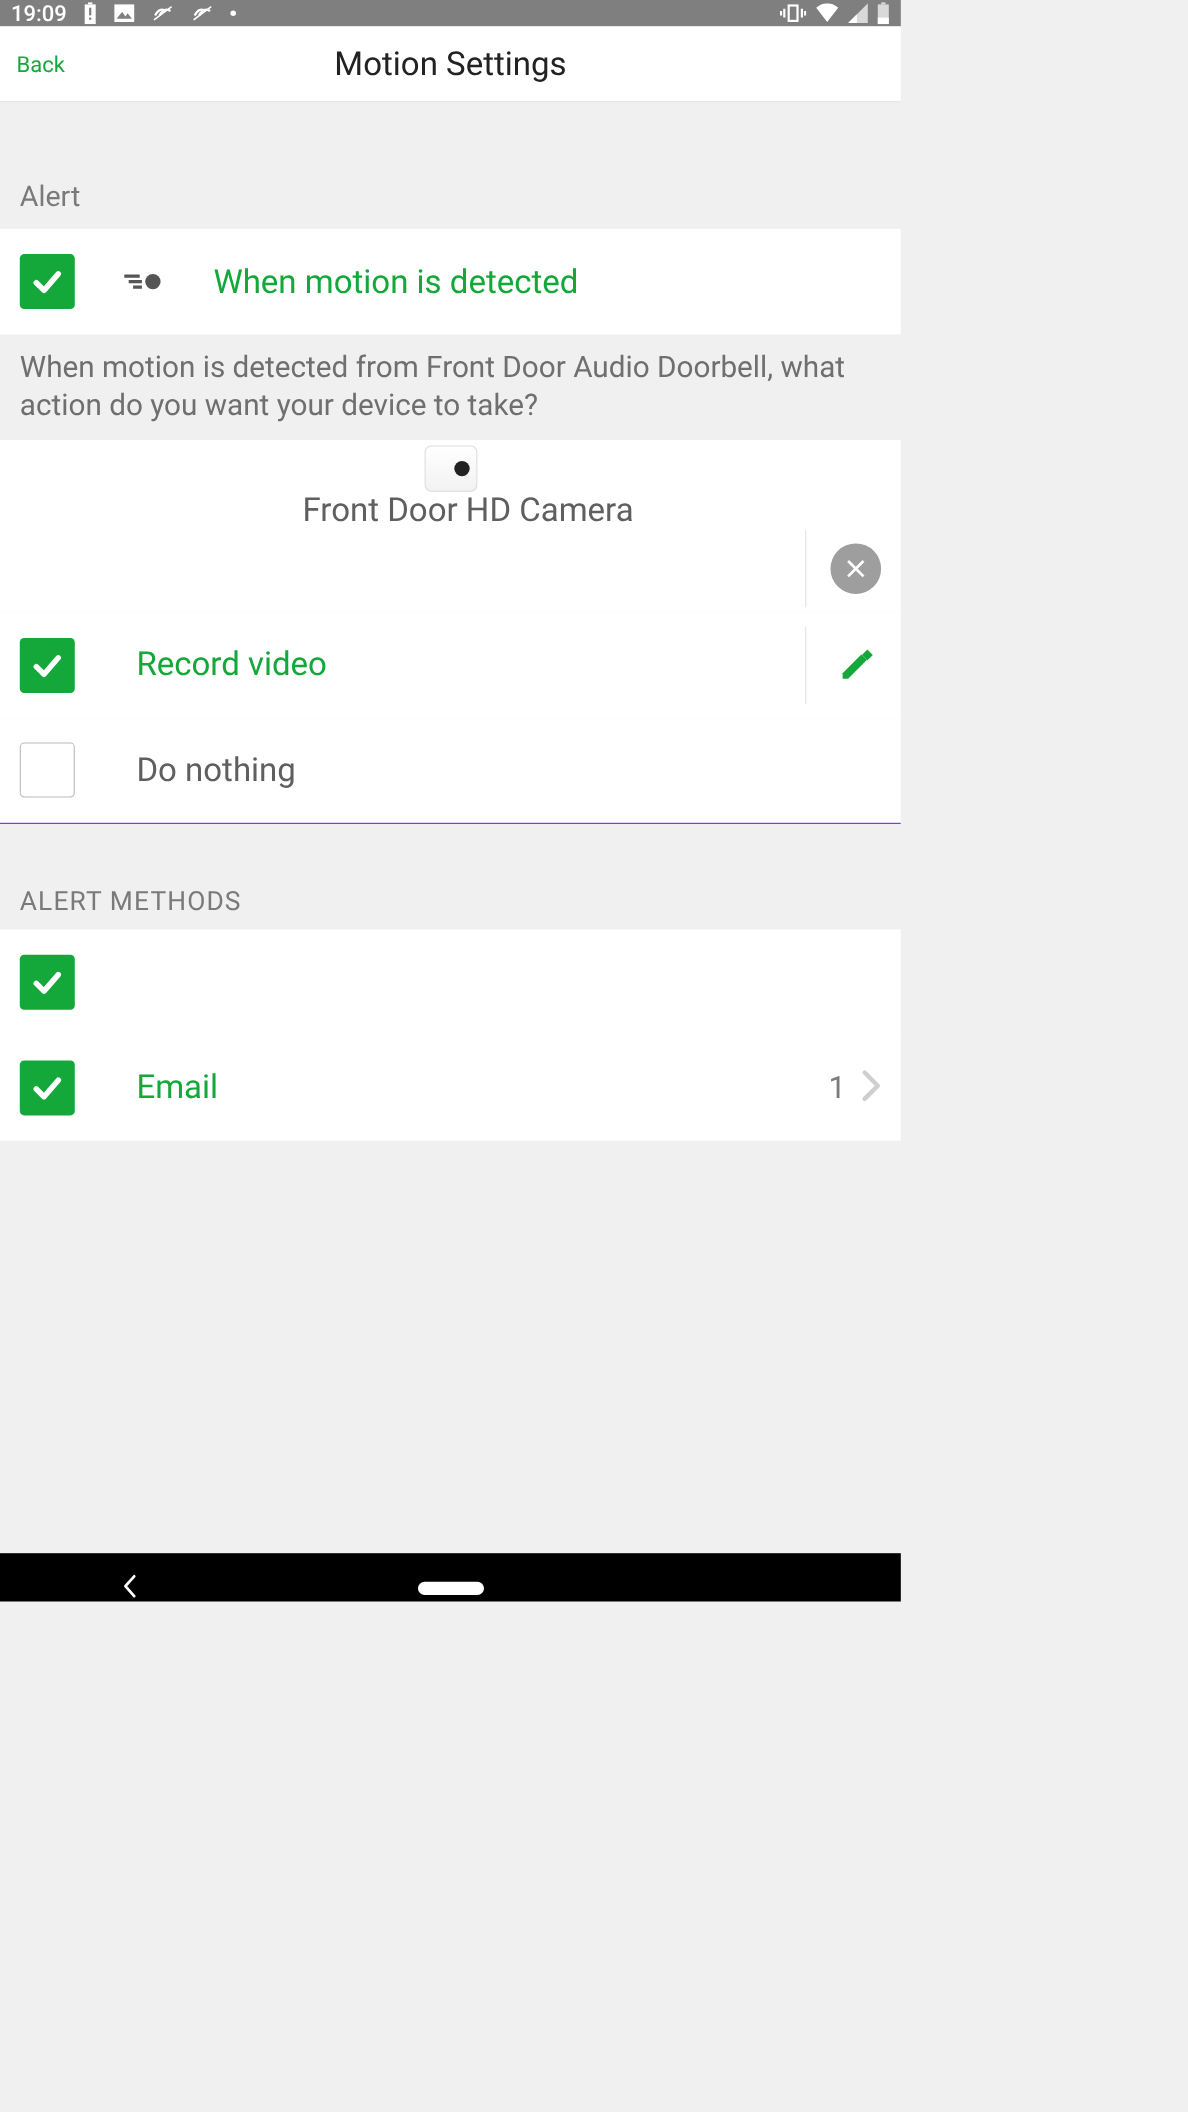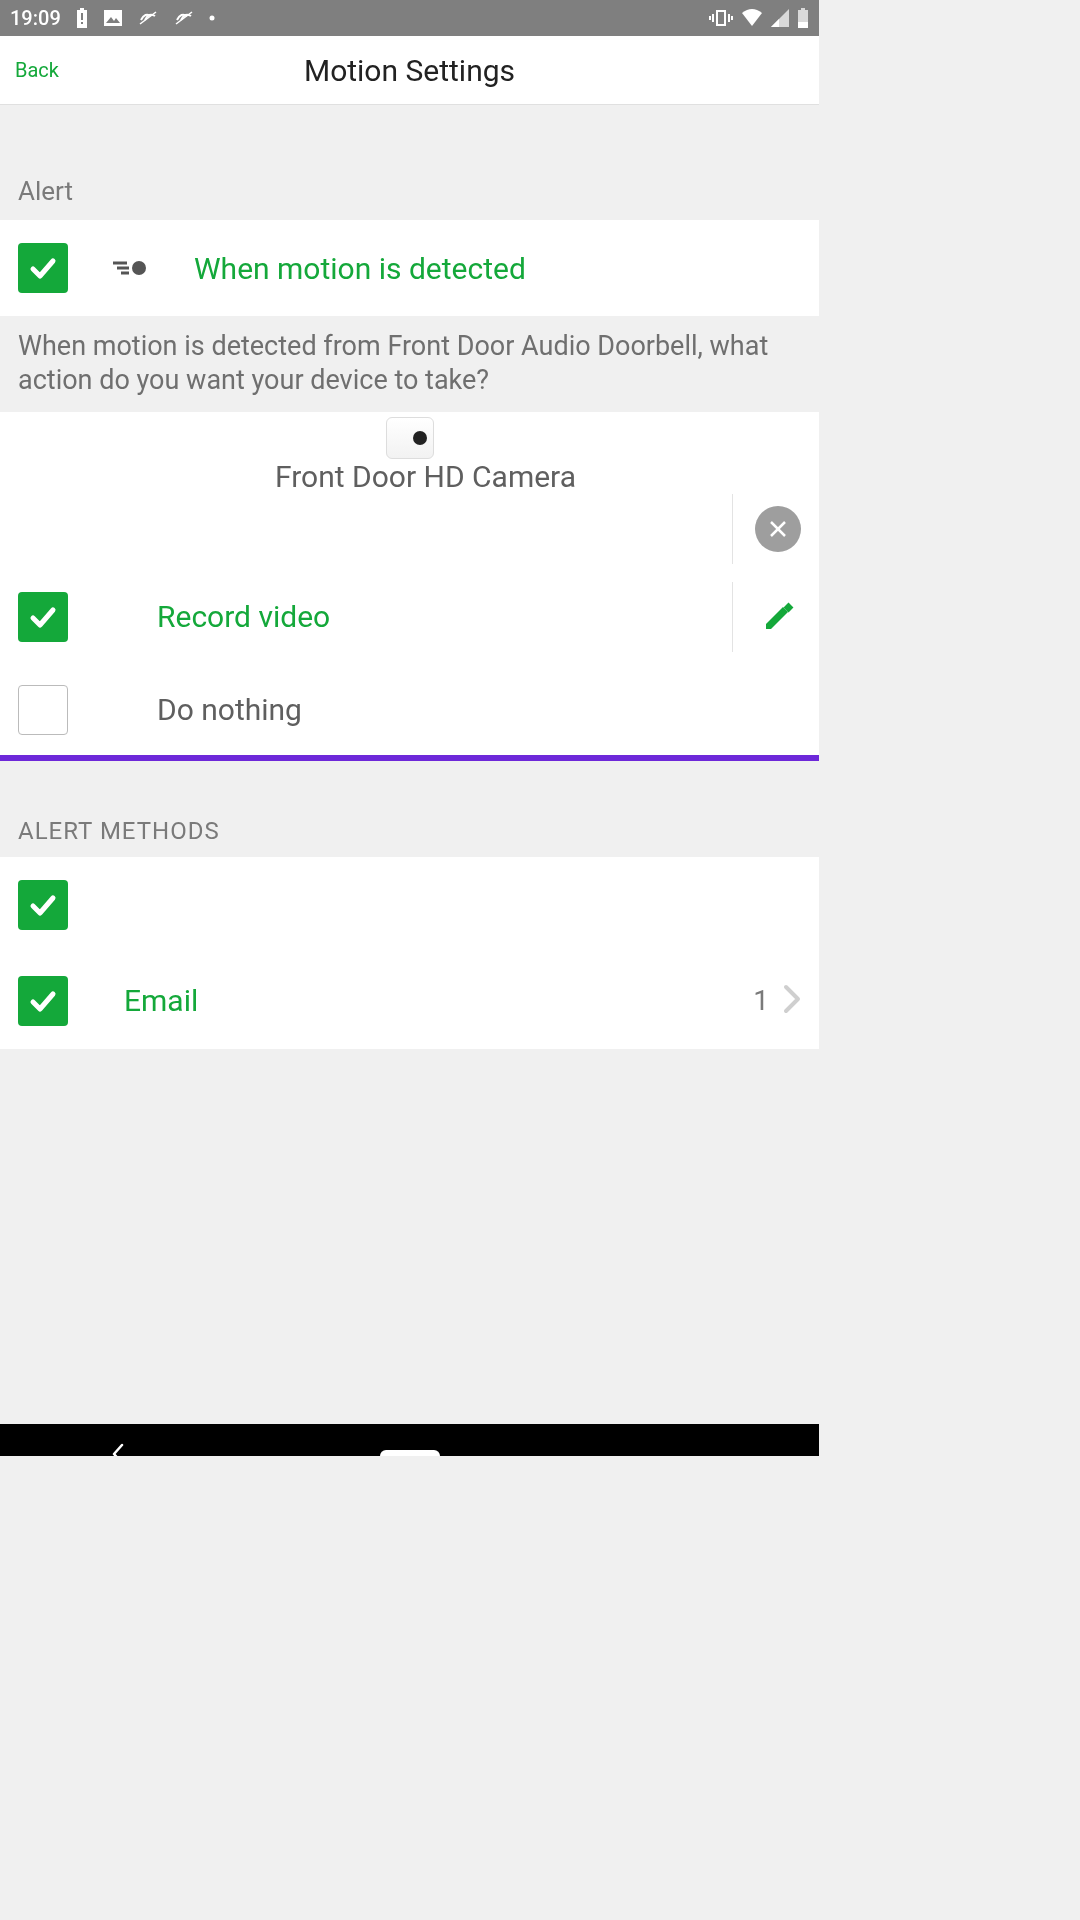--- a/index.html
+++ b/index.html
@@ -1,19 +1,19 @@
 <!DOCTYPE html>
 <html><head>
 <meta charset="utf-8">
 <style>
   * { box-sizing: border-box; margin: 0; padding: 0; }
   html, body { width: 819px; height: 1456px; font-family: -apple-system, Roboto, "Helvetica Neue", Arial, sans-serif; background: #f0f0f0; overflow: hidden; }
 
   
-  .status-bar { height: 36px; background: #7f7f7f; color: #fff; display: flex; align-items: center; padding: 0 10px; font-size: 20px; font-weight: 500; }
+  .status-bar { height: 24px; background: #7f7f7f; color: #fff; display: flex; align-items: center; padding: 0 10px; font-size: 20px; font-weight: 500; }
   .status-left { display: flex; align-items: center; gap: 14px; }
   .status-right { margin-left: auto; display: flex; align-items: center; gap: 8px; }
   .status-icon { display: inline-flex; }
 
   
   .nav-header { height: 69px; background: #fff; display: flex; align-items: center; position: relative; border-bottom: 1px solid #e0e0e0; }
   .back-btn { color: #14a83a; font-size: 20px; font-weight: 400; padding-left: 15px; cursor: pointer; }
   .nav-title { position: absolute; left: 50%; transform: translateX(-50%); color: #222; font-size: 30px; font-weight: 400; }
 
   
@@ -43,22 +43,22 @@
   .device-thumb::after { content:''; position:absolute; right:6px; top:50%; transform:translateY(-50%); width:14px; height:14px; background:#222; border-radius:50%; }
 
   .row-end { margin-left: auto; display: flex; align-items: center; gap: 14px; }
   .vsep { width: 1px; height: 70px; background: #e3e3e3; margin-right: 8px; }
   .close-circle { width: 46px; height: 46px; border-radius: 50%; background: #9e9e9e; display: flex; align-items: center; justify-content: center; cursor: pointer; }
   .pencil-btn { width: 46px; height: 46px; display: flex; align-items: center; justify-content: center; cursor: pointer; }
 
   .count-text { font-size: 28px; color: #7a7a7a; }
   .chevron { color: #cfcfcf; }
 
-  .action-row { min-height: 96px; gap: 33px; }
-  .do-nothing-row { border-bottom: 6px solid #6d28d9; }
+  .action-row { min-height: 96px; }
+  .do-nothing-row { border-bottom: 1px solid #6d28d9; }
 
   
   .android-nav { height: 63px; background: #000; display: flex; align-items: center; justify-content: space-between; padding: 0 110px; }
   .nav-pill { width: 60px; height: 12px; background: #fff; border-radius: 8px; }
 </style>
 </head>
 <body>
 
 <div class="status-bar">
   <div class="status-left">

